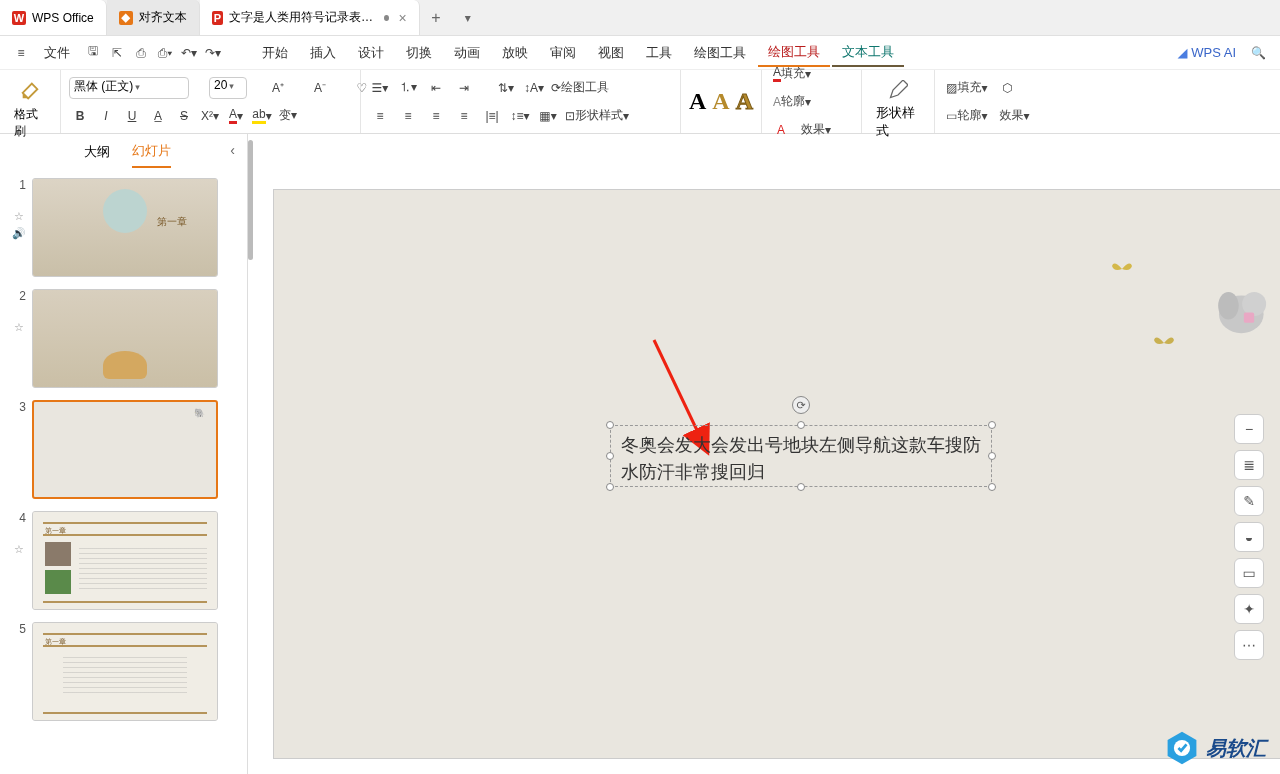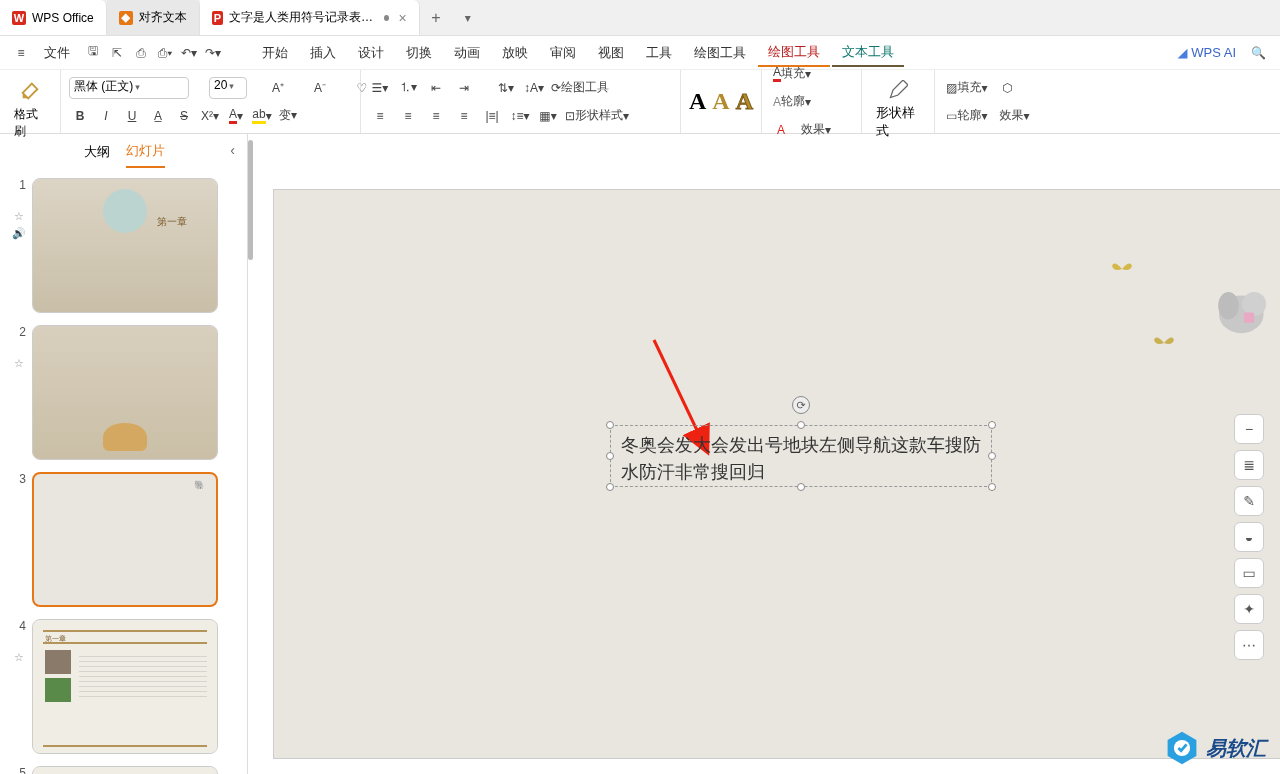--- a/index.html
+++ b/index.html
@@ -29,30 +29,30 @@
 .fontname { width:120px; }
 .fontsize { width:38px; }
 .drop-arrow { font-size:9px; color:#666; margin-left:2px; }
 .wordart { font-size:24px; font-weight:bold; font-family:"Times New Roman",serif; }
 .wa1 { color:#000; }
 .wa2 { color:#b58a2c; }
 .wa3 { color:#b58a2c; -webkit-text-stroke: 1px #7a5a15; }
 
 .workspace { display:flex; height: calc(774px - 36px - 34px - 64px); }
 .outline-panel { width: 248px; border-right: 1px solid #ddd; display:flex; flex-direction:column; }
-.outline-tabs { height:36px; display:flex; align-items:center; gap:16px; padding:0 32px 0 84px; font-size:13px; position:relative; }
+.outline-tabs { height:36px; display:flex; align-items:center; gap:22px; padding:0 32px 0 84px; font-size:13px; position:relative; }
 .outline-tabs .ot { cursor:pointer; padding:6px 0; }
 .outline-tabs .ot.active { color:#e67717; border-bottom: 2px solid #e67717; }
 .collapse-btn { position:absolute; right:12px; top:8px; color:#666; font-size:14px; }
 
 .thumbs { flex:1; overflow:auto; padding:8px 12px; }
 .thumb-row { display:flex; align-items:flex-start; gap:6px; margin-bottom:12px; }
 .thumb-num { width:14px; font-size:12px; color:#555; text-align:right; }
 .thumb-icons { width:14px; display:flex; flex-direction:column; gap:4px; color:#999; font-size:11px; margin-top:18px; align-items:center; }
-.thumb { width:186px; height:135px; border:1px solid #ccc; border-radius:8px; background:#e9e6df; position:relative; overflow:hidden; }
+.thumb { width:186px; height:99px; border:1px solid #ccc; border-radius:3px; background:#e9e6df; position:relative; overflow:hidden; }
 .thumb.selected { border:2px solid #e67717; }
 
 .canvas-area { flex:1; position:relative; overflow:hidden; }
 .slide-canvas { position:absolute; left:25px; top:55px; width:1010px; height:570px; background:#e9e6df; border:1px solid #ccc; }
 .canvas-scroll { position:absolute; left:0; top:6px; width:5px; height:120px; background:#bbb; border-radius:3px; }
 .textbox { position:absolute; left:336px; top:235px; width:382px; height:62px; border:1px dashed #999; background:transparent; }
 .textbox .handle { position:absolute; width:8px; height:8px; background:#fff; border:1px solid #888; border-radius:50%; }
 .h-tl{top:-5px;left:-5px}.h-tm{top:-5px;left:calc(50% - 4px)}.h-tr{top:-5px;right:-5px}
 .h-ml{top:calc(50% - 4px);left:-5px}.h-mr{top:calc(50% - 4px);right:-5px}
 .h-bl{bottom:-5px;left:-5px}.h-bm{bottom:-5px;left:calc(50% - 4px)}.h-br{bottom:-5px;right:-5px}

